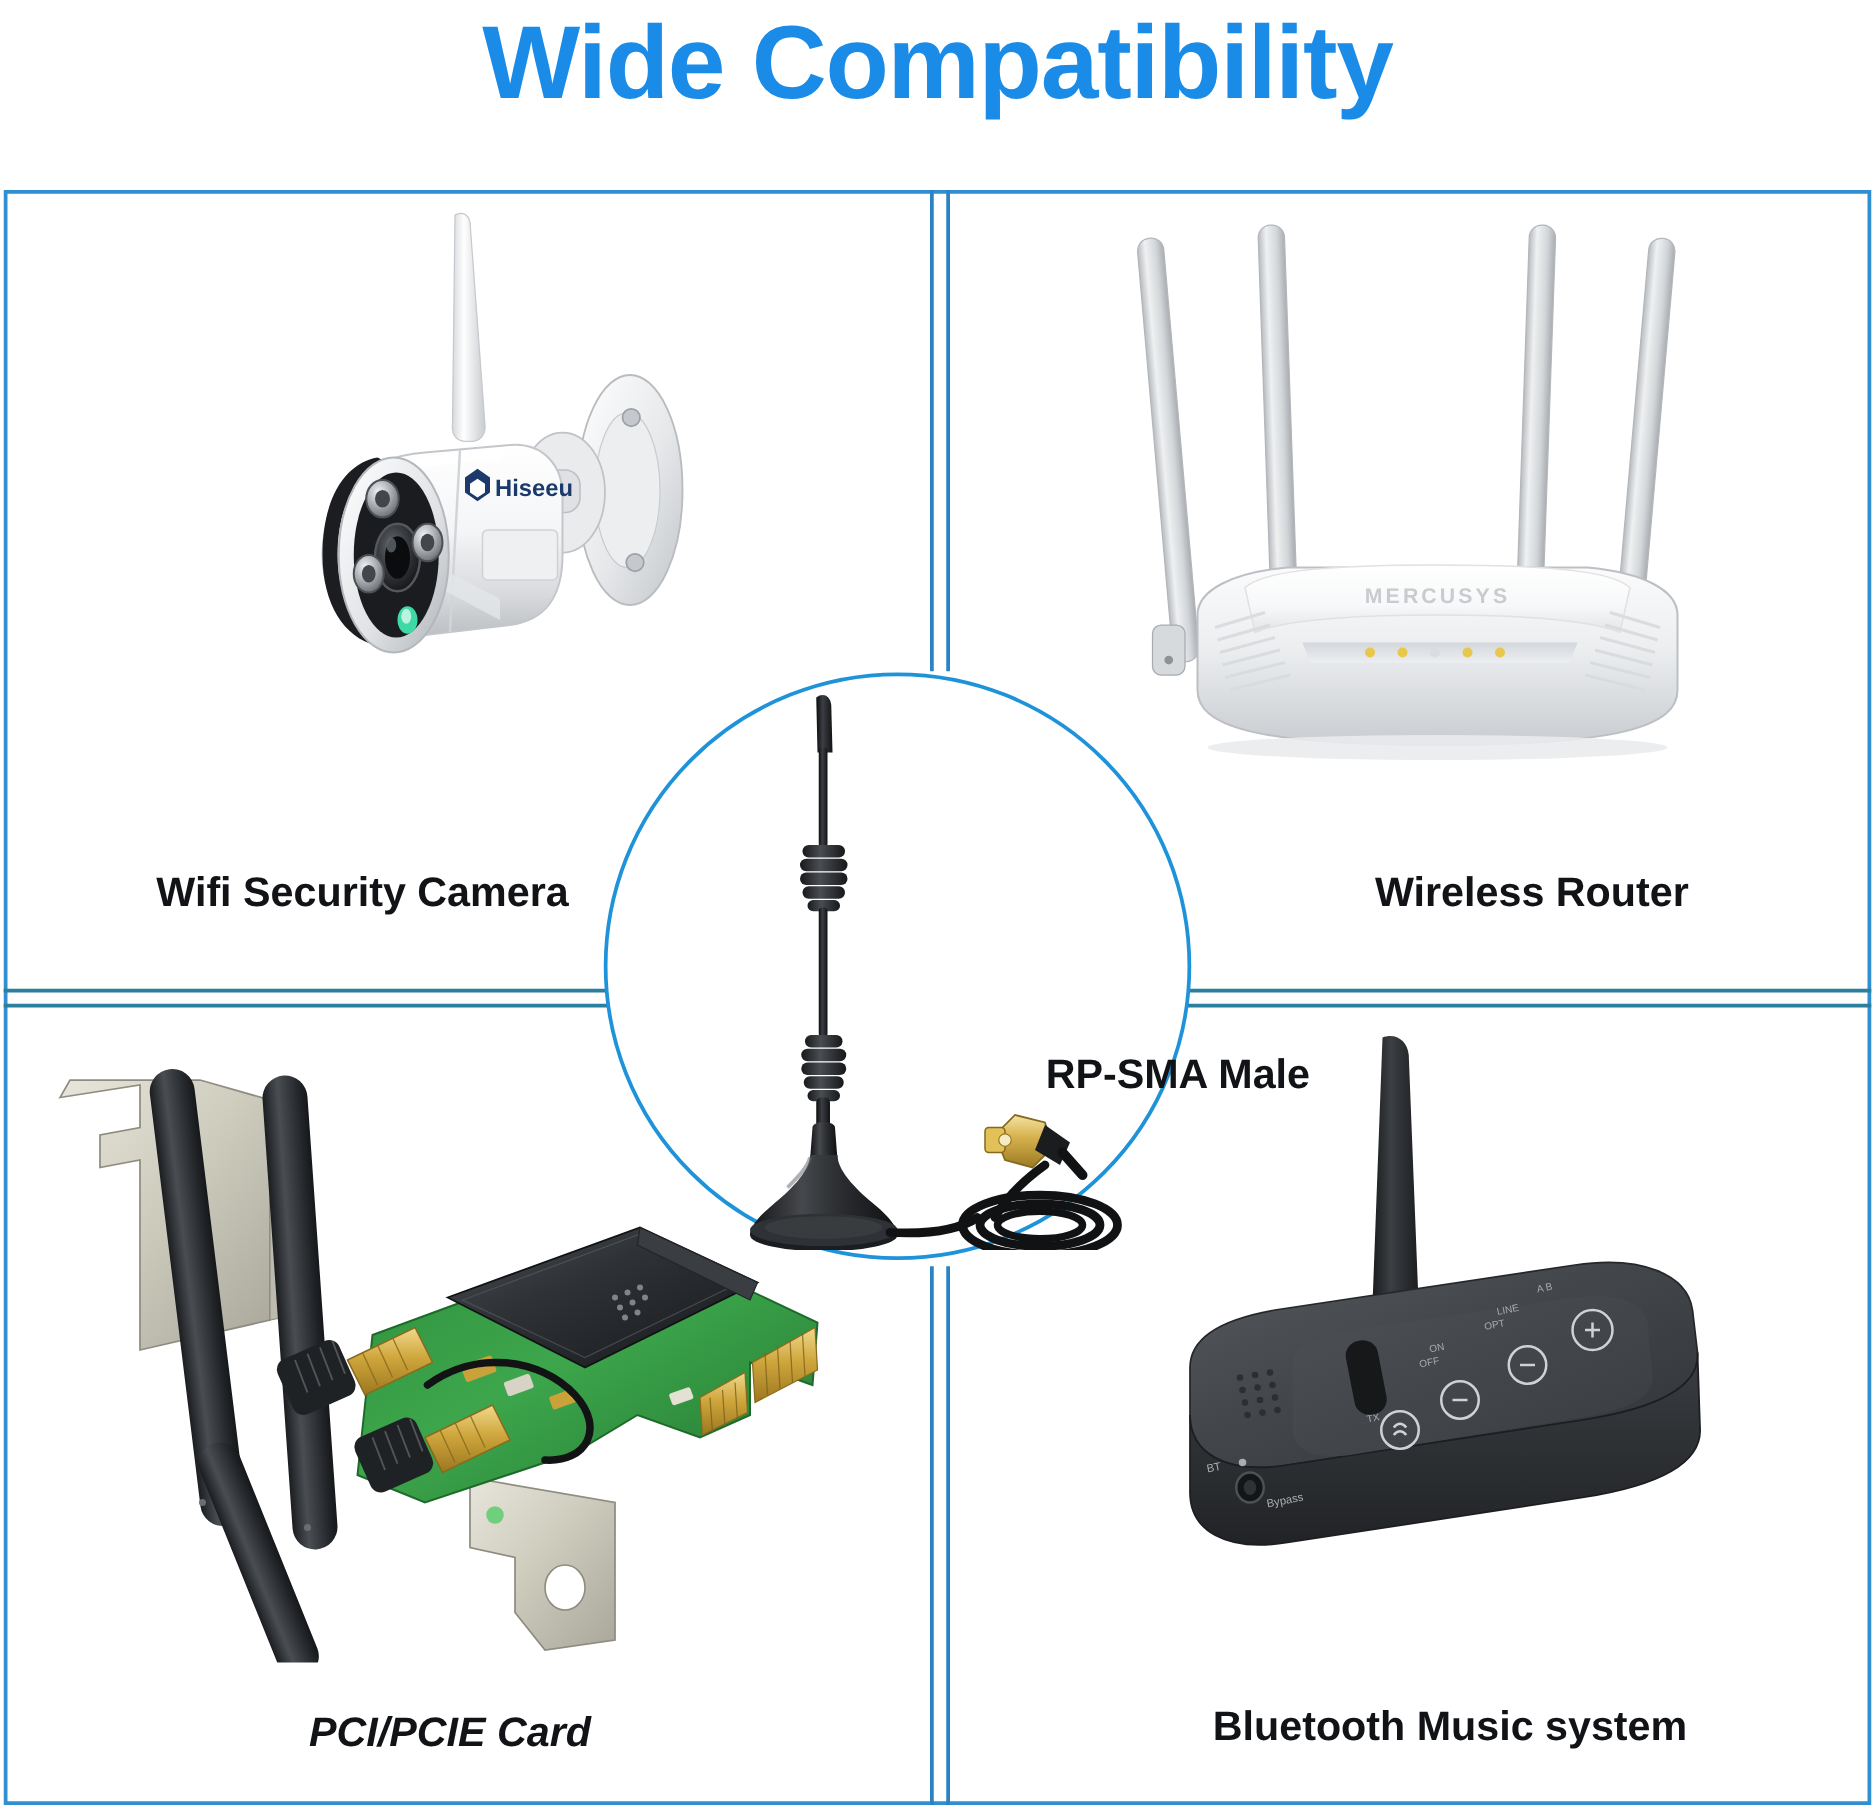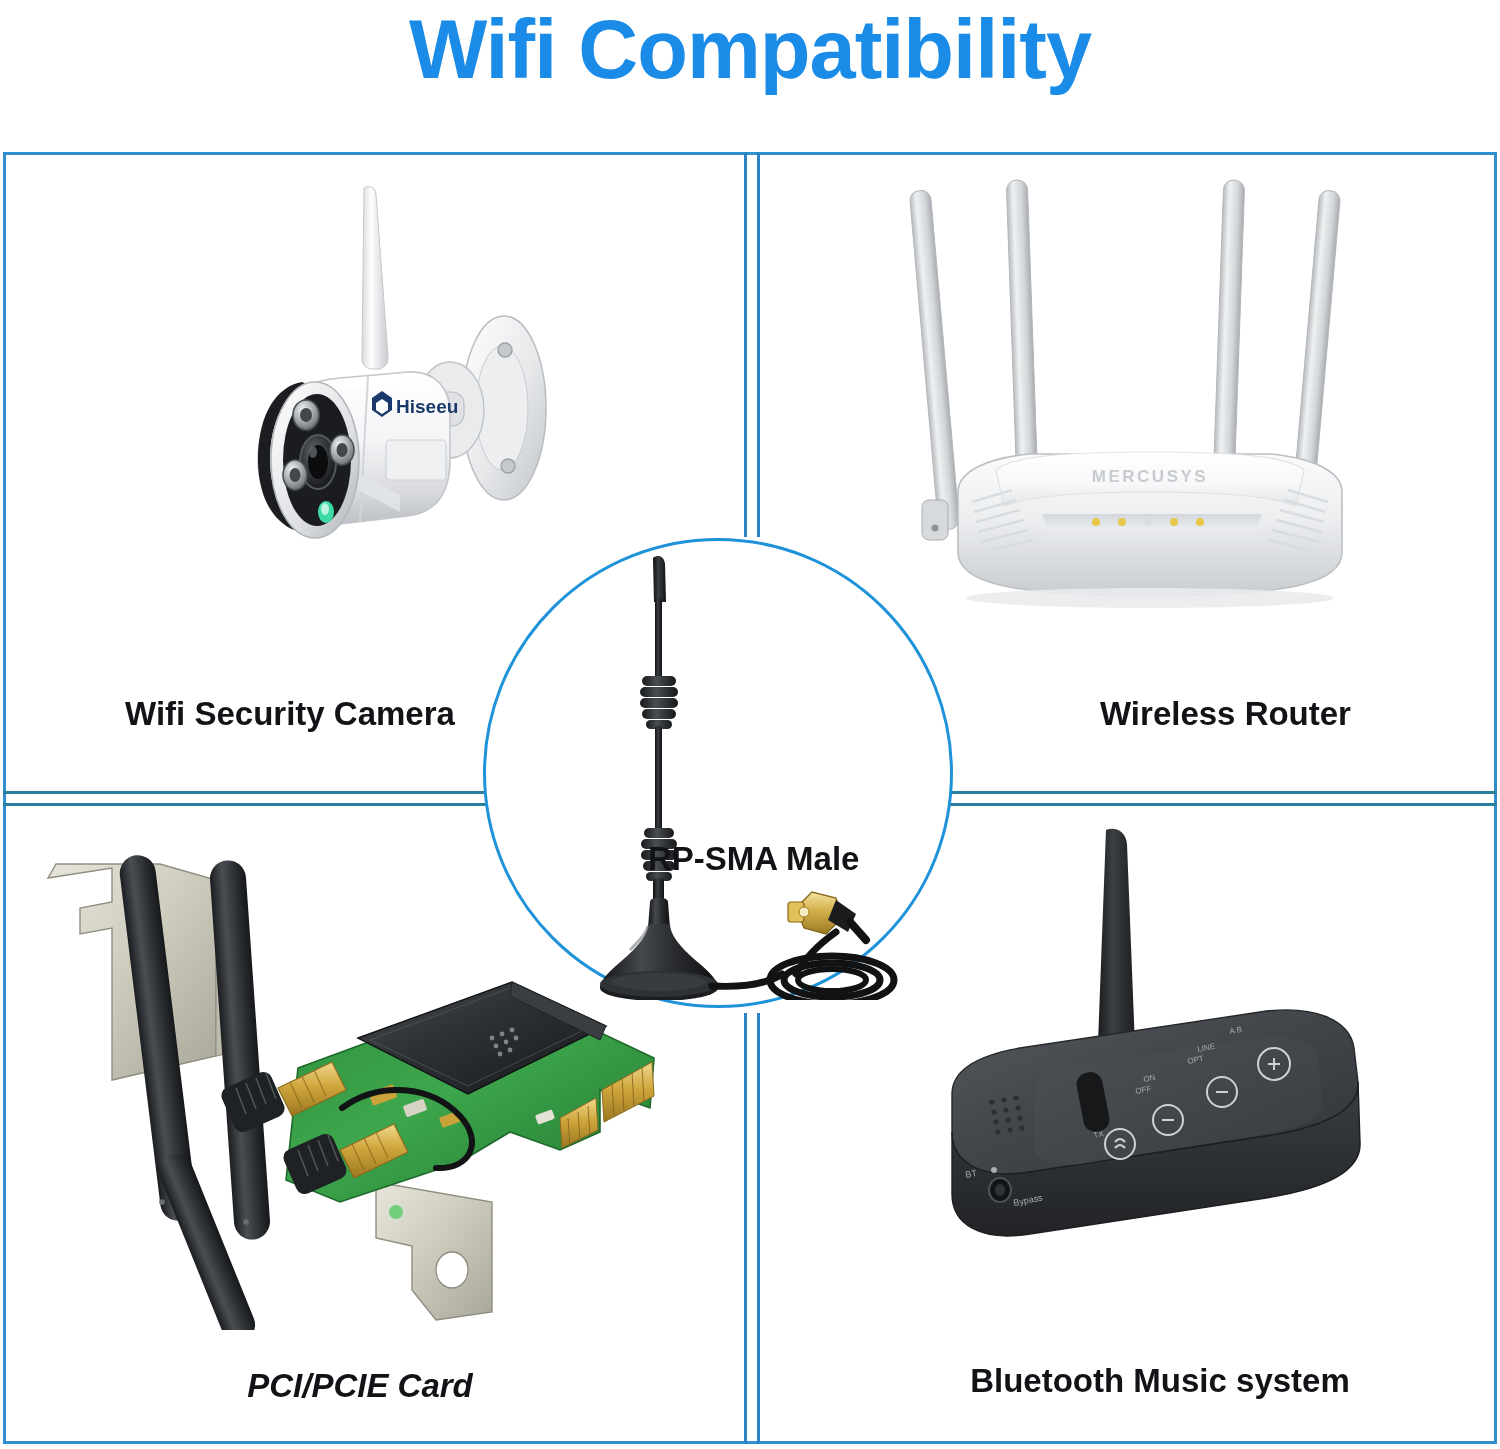--- a/index.html
+++ b/index.html
@@ -57,46 +57,46 @@
     font-size:33px; font-weight:bold; color:#111317;
     white-space:nowrap; z-index:8;
   }
   .lbl-cam{   left:0px;   top:695px;  width:560px;padding-left:20px; }
   .lbl-rtr{   left:952px; top:695px;  width:547px; }
   .lbl-pci{   left:30px;  top:1367px; width:660px;font-style:italic; }
   .lbl-bt{    left:830px; top:1362px; width:660px; }
 
   .center-label{
     position:absolute; left:648px; top:840px; width:400px;
-    text-align:left; z-index:12;
+    text-align:right; z-index:12;
     font-size:33px; font-weight:bold; color:#111317; line-height:38px;
   }
 
   
   .art{ position:absolute; z-index:5; }
 
   
-  .cam-wrap{ left:150px; top:160px; width:450px; height:510px; }
+  .cam-wrap{ left:150px; top:144px; width:450px; height:510px; }
 
   
   .rtr-wrap{ left:900px; top:170px; width:500px; height:470px;text-align:right; }
 
   
   .pci-wrap{ left:40px; top:850px; width:640px; height:480px; }
 
   
   .bt-wrap{ left:930px; top:820px; width:470px; height:500px; }
 
   
   .ant-wrap{ left:560px; top:550px; width:400px; height:450px; z-index:10; }
 </style>
 </head>
 <body>
 
-<div class="title">Wifi Compatibility</div>
+<div class="title">Wide Compatibility</div>
 
 <div class="frame"></div>
 
 <div class="vdiv top-a"></div>
 <div class="vdiv top-b"></div>
 <div class="vdiv bot-a"></div>
 <div class="vdiv bot-b"></div>
 
 <div class="hdiv left-a"></div>
 <div class="hdiv left-b"></div>

